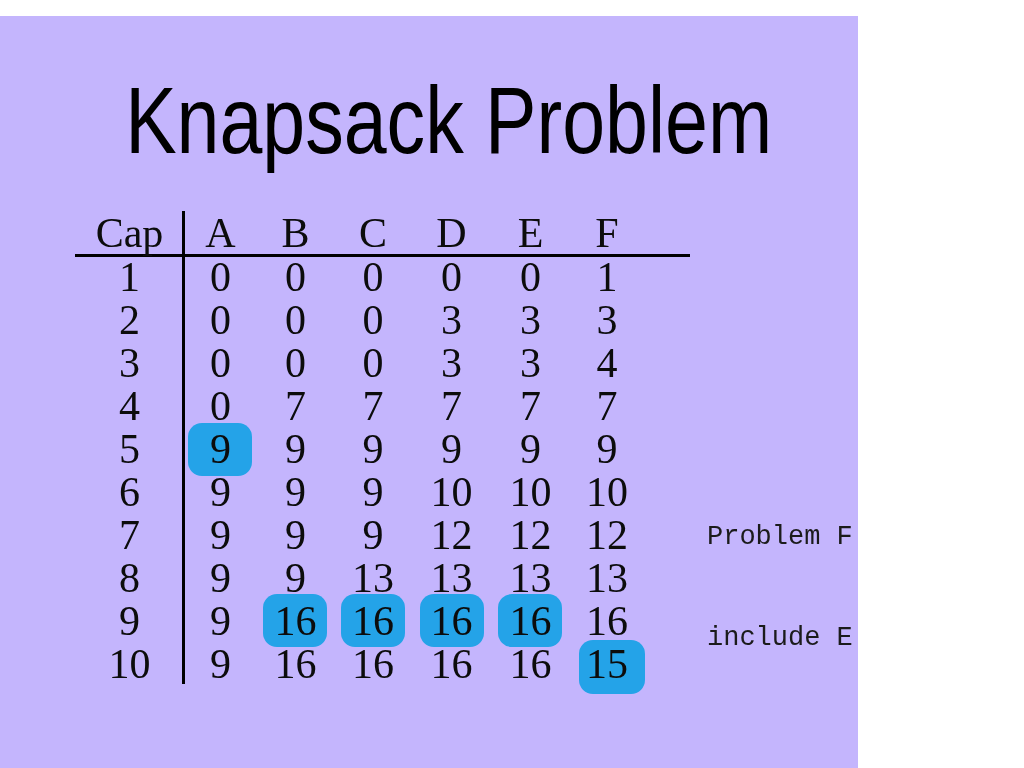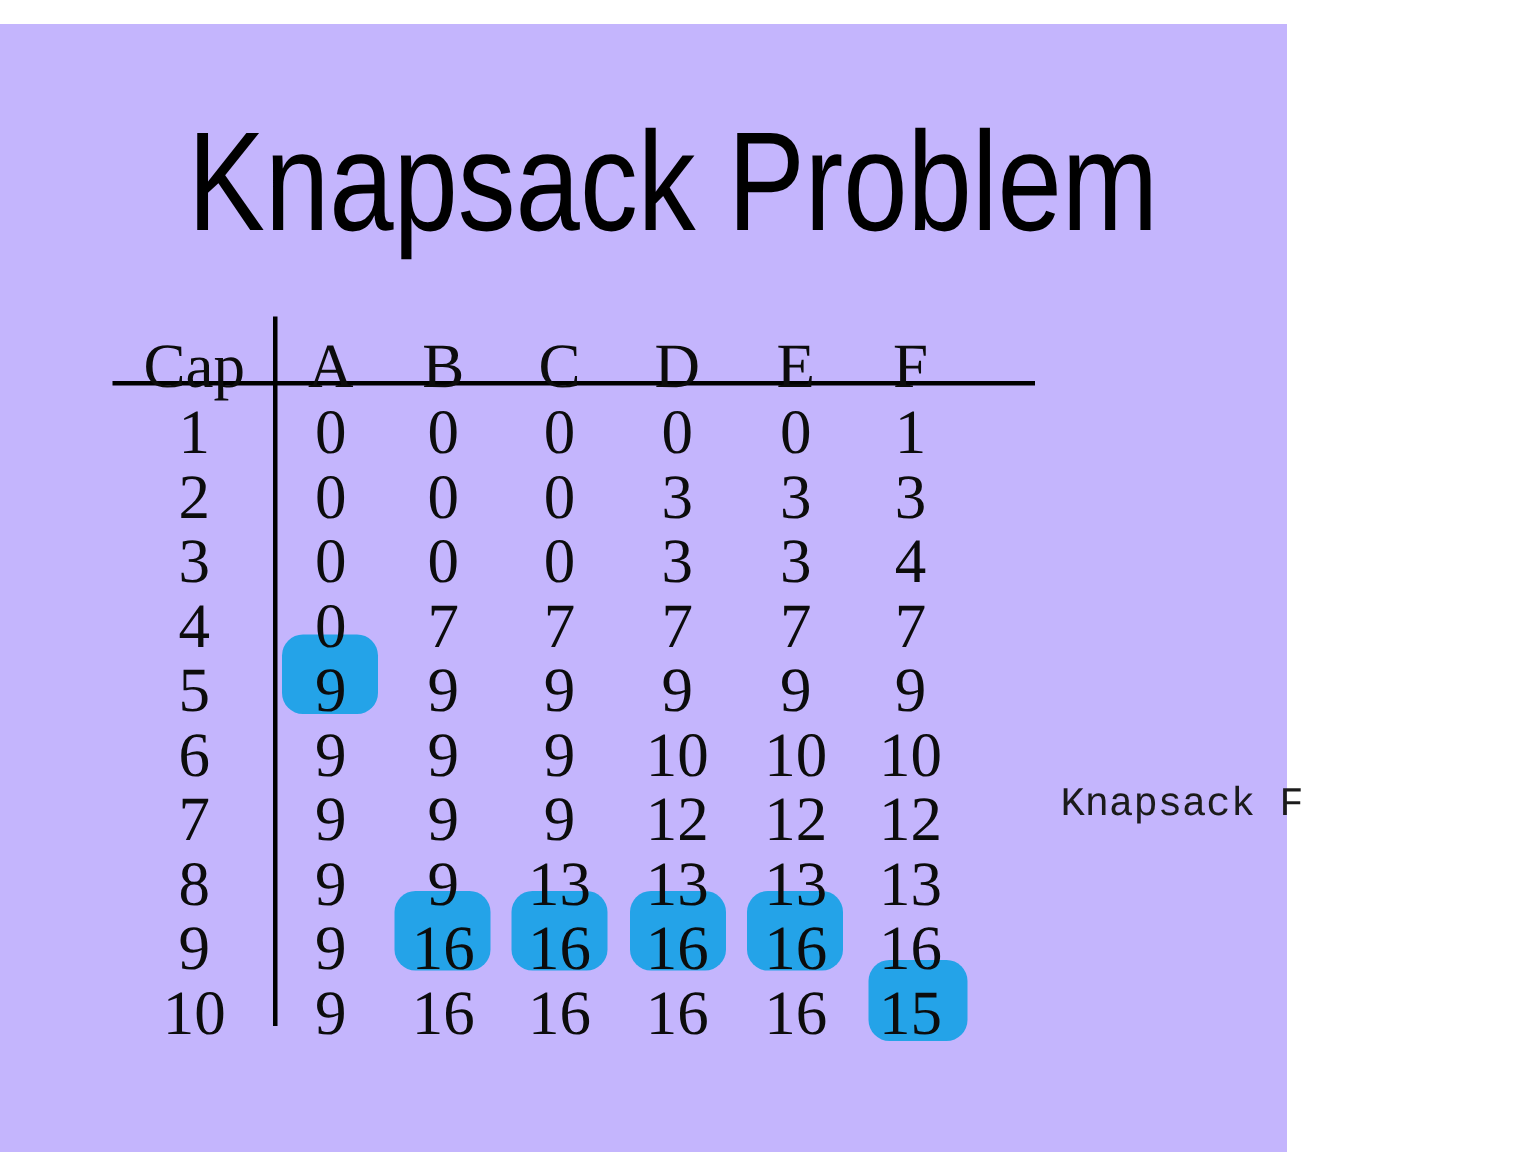--- a/index.html
+++ b/index.html
@@ -68,21 +68,20 @@
     top: 195px;
     width: 615px;
     height: 474px;
     display: grid;
     grid-template-columns: 109px 73px 77px 78px 79px 79px 74px;
     grid-template-rows: 44px repeat(10, 43px);
     z-index: 3;
     font-family: "Liberation Serif", "DejaVu Serif", serif;
     font-size: 42px;
     color: #0c0c0c;
-    margin-top: 12px;
   }
   .dp-cell {
     display: flex;
     align-items: center;
     justify-content: center;
     line-height: 1;
     white-space: nowrap;
   }
   
   .annotation {
@@ -199,21 +198,22 @@
     <div class="dp-cell">10</div>
     <div class="dp-cell">9</div>
     <div class="dp-cell">16</div>
     <div class="dp-cell">16</div>
     <div class="dp-cell">16</div>
     <div class="dp-cell">16</div>
     <div class="dp-cell">15</div>
   </div>
 
   <div class="annotation">
-    <div>Knapsack F</div>
+    <div>Problem F</div>
+    <div>include E</div>
     
     
     
     
     
   </div>
 
 </div>
 
 </body></html>

